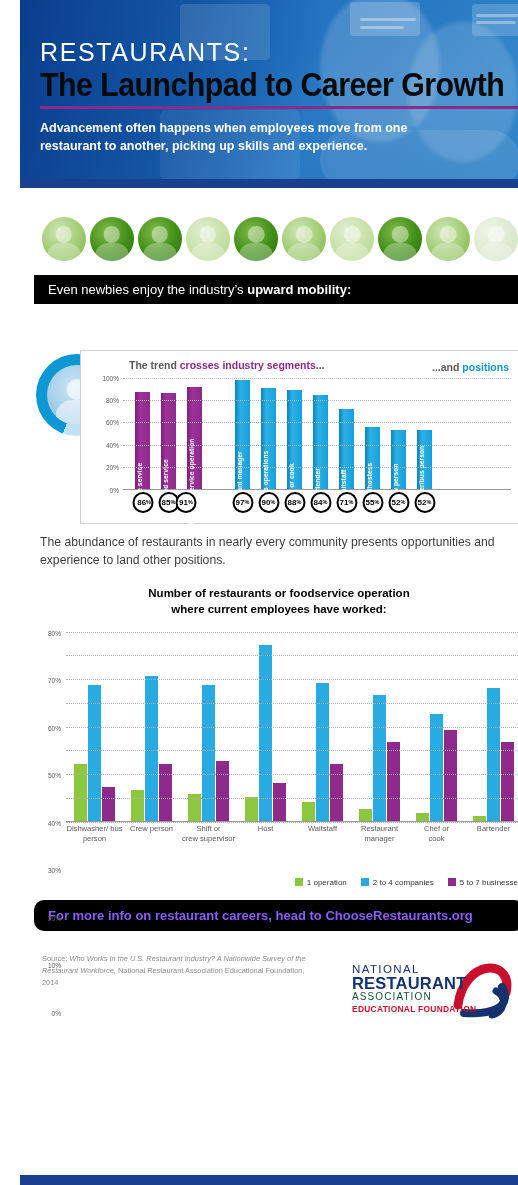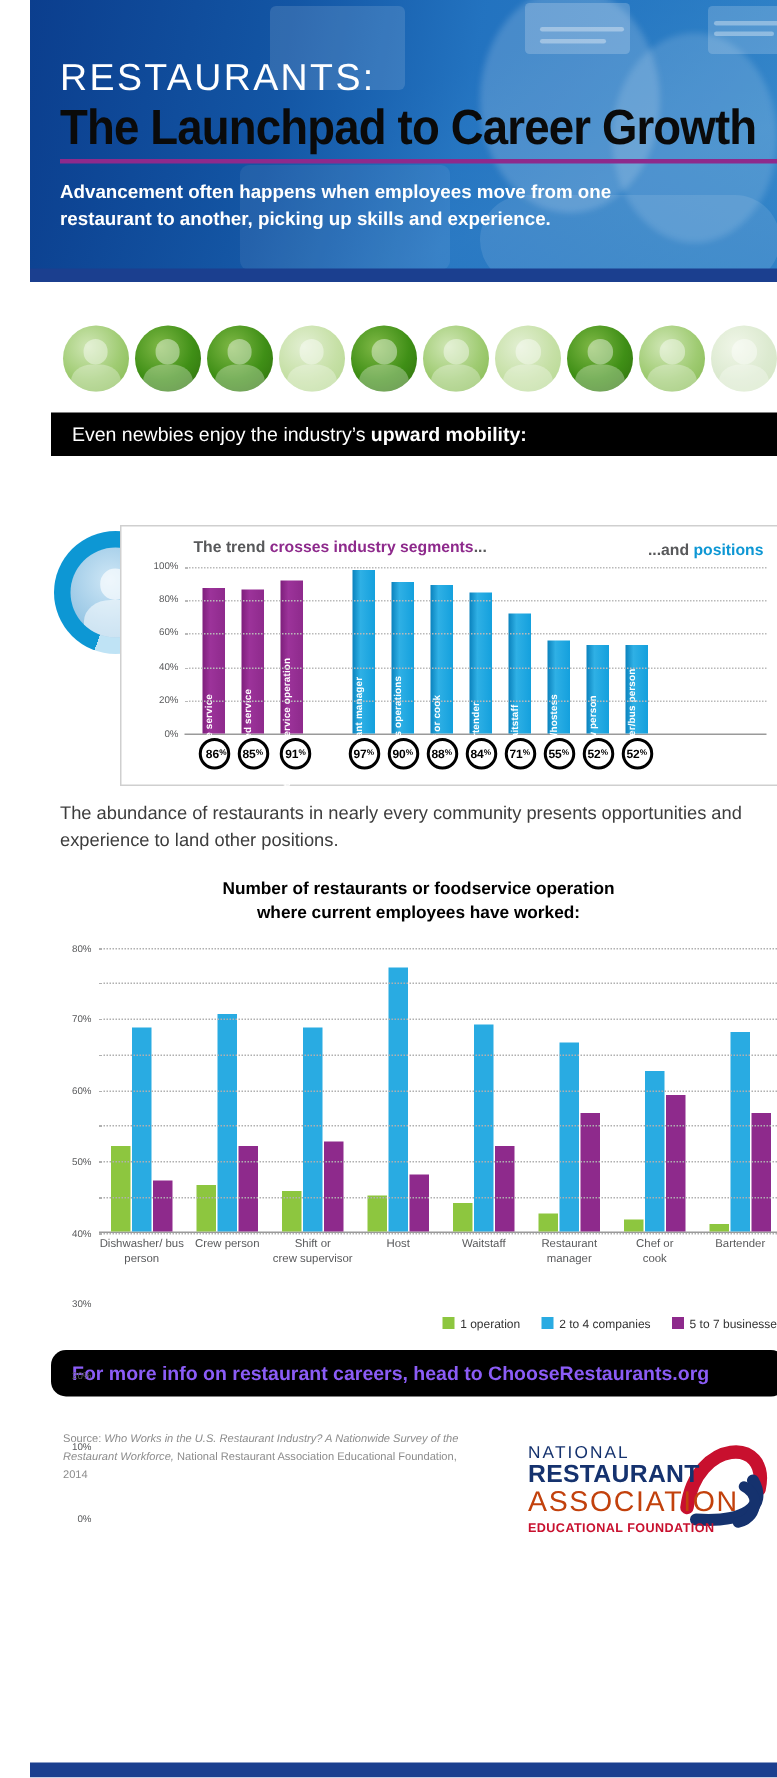--- a/index.html
+++ b/index.html
@@ -183,21 +183,21 @@
     background:#000; color:#8b5cf6; font-size:13px; font-weight:bold;
     padding:8px 14px; margin:0 14px;border-radius:10px;
   }
   .footer { display:flex; align-items:flex-start; justify-content:space-between; padding:22px 22px 0 22px; }
   .source { font-size:7.4px; color:#8b8b8b; line-height:1.62; width:275px; }
   .source .ital { font-style:italic; }
   .logo { position:relative; width:170px; height:76px; }
   .logo-text { position:absolute; left:6px; top:10px; text-align:left; width:128px; line-height:1.06; }
   .lt1 { font-size:11.5px; color:#15326e; letter-spacing:1.4px; }
   .lt2 { font-size:16.5px; color:#15326e; font-weight:bold; letter-spacing:0.2px; }
-  .lt3 { font-size:19px; color:#c2410c; letter-spacing:1.1px; }
+  .lt3 { font-size:10px; color:#14532d; letter-spacing:1.1px; }
   .lt4 { font-size:8.4px; color:#c8102e; font-weight:bold; letter-spacing:0.3px; margin-top:2px; }
   .footer-bar { position:absolute; left:0; bottom:0; width:518px; height:10px; background:#1b3f8f; }
 </style>
 </head>
 <body>
 
 <div class="page">
 
   <div class="header">
     <div class="photo-blob pb3"></div>
@@ -313,21 +313,21 @@
         </div>
       <div class="mid-pills" id="midPills">
           <div class="pill" style="left: 19.5px; justify-content: flex-end;">
             <span>86</span>
             <span class="pct">%</span>
           </div>
           <div class="pill" style="left: 45.5px;">
             <span>85</span>
             <span class="pct">%</span>
           </div>
-          <div class="pill" style="left: 74px;">
+          <div class="pill" style="left: 63px;">
             <span>91</span>
             <span class="pct">%</span>
           </div>
           <div class="pill" style="left: 119.5px;">
             <span>97</span>
             <span class="pct">%</span>
           </div>
           <div class="pill" style="left: 145.5px;">
             <span>90</span>
             <span class="pct">%</span>

